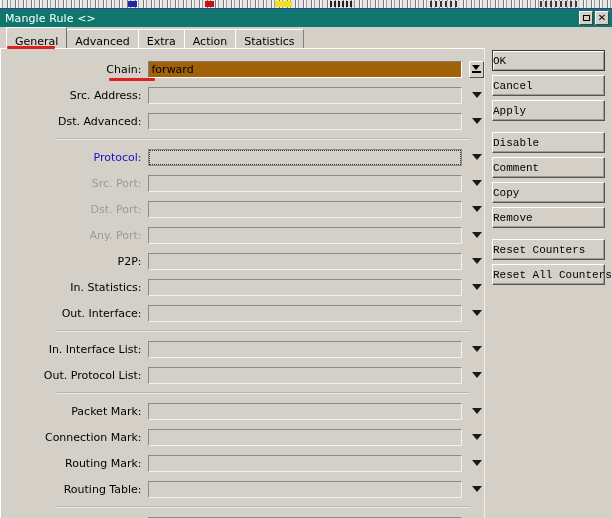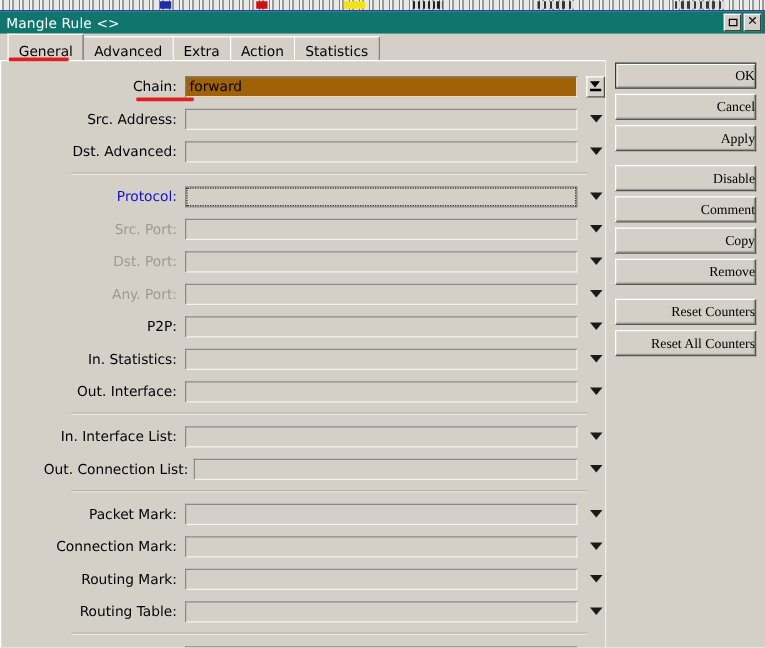--- a/index.html
+++ b/index.html
@@ -290,24 +290,24 @@
     background: #d4d0c8;
     border-top: 1px solid #ffffff;
     border-left: 1px solid #ffffff;
     border-right: 1px solid #555555;
     border-bottom: 1px solid #555555;
     box-shadow: inset -1px -1px 0 #9c9a94;
     box-sizing: border-box;
     font-size: 11px;
     display: flex;
     align-items: center;
-    justify-content: flex-end;
+    justify-content: flex-start;
     color: #000;
     white-space: nowrap;
-    font-family: Liberation Serif, serif;
+    font-family: Liberation Mono, monospace;
   }
   .btn.default {
     border: 1px solid #3a3a3a;
     box-shadow: inset 1px 1px 0 #ffffff, inset -1px -1px 0 #9c9a94;
   }
   .btn-gap { height: 7px; }
 </style>
 </head>
 <body>
 
@@ -434,21 +434,21 @@
           </div>
           <div class="sep"></div>
           <div class="row">
             <div class="lbl">In. Interface List:</div>
             <div class="fld"></div>
             <div class="arrow-plain">
               <i></i>
             </div>
           </div>
           <div class="row">
-            <div class="lbl">Out. Connection List:</div>
+            <div class="lbl">Out. Protocol List:</div>
             <div class="fld"></div>
             <div class="arrow-plain">
               <i></i>
             </div>
           </div>
           <div class="sep"></div>
           <div class="row">
             <div class="lbl">Packet Mark:</div>
             <div class="fld"></div>
             <div class="arrow-plain">

